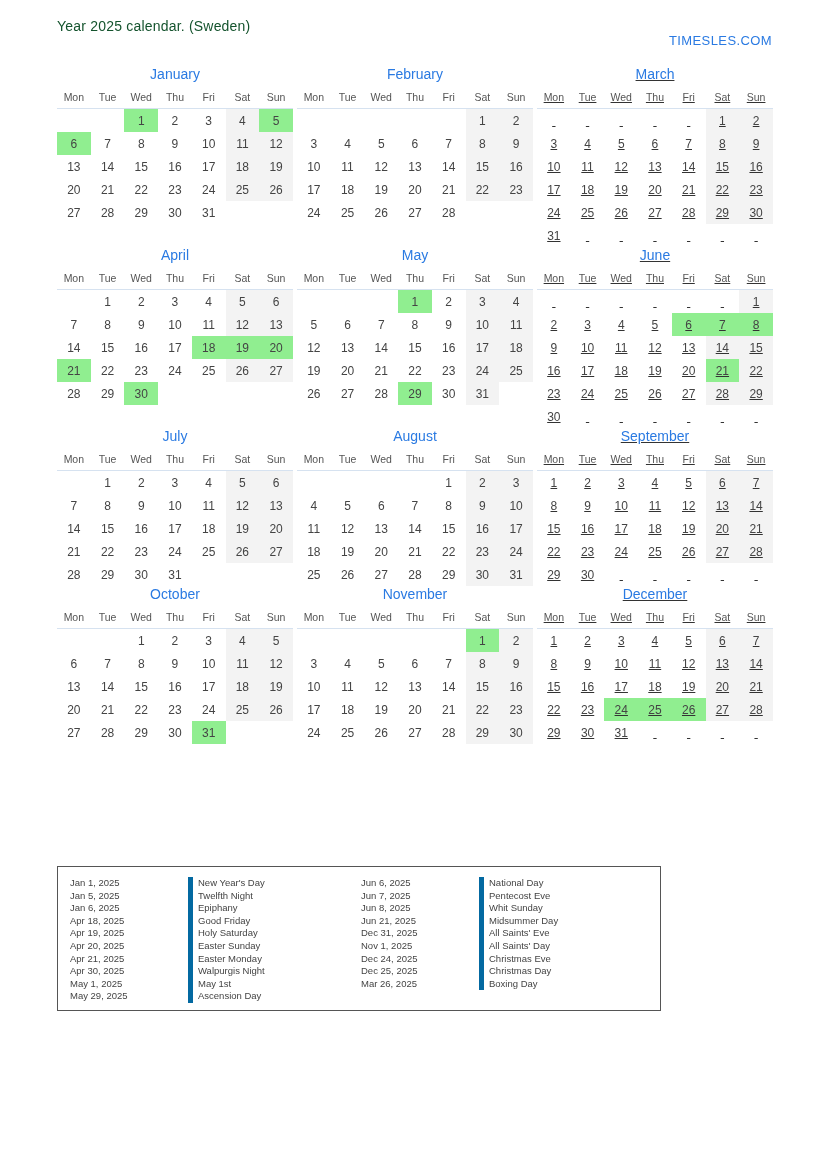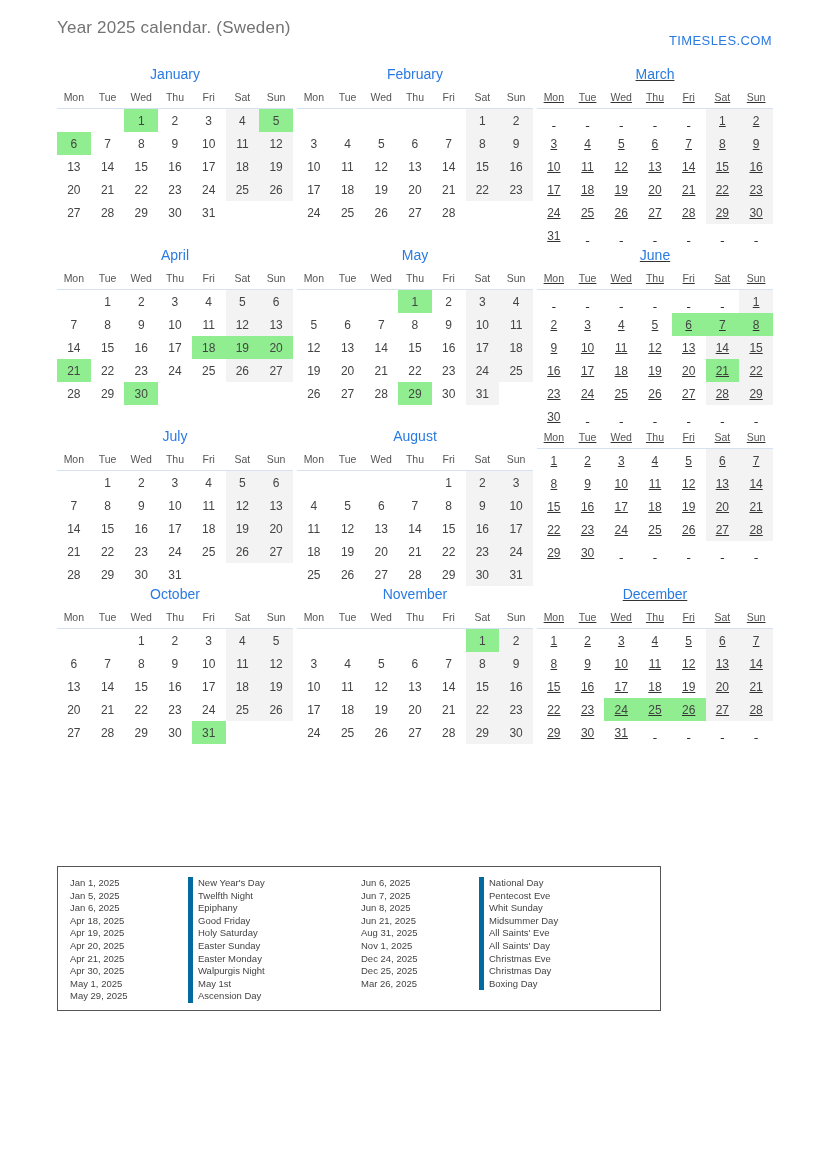--- a/index.html
+++ b/index.html
@@ -26,22 +26,22 @@
     position: absolute;
     top: 18px;
     left: 0;
     width: 827px;
     height: 34px;
   }
   .header-title {
     position: absolute;
     left: 57px;
     top: 0;
-    font-size: 17px;
-    color: #737373;
+    font-size: 14px;
+    color: #14532d;
     letter-spacing: 0.2px;
     text-align: right;
   }
   .header-brand {
     position: absolute;
     right: 55px;
     top: 15px;
     font-size: 13px;
     color: #2a7ae2;
     letter-spacing: 0.4px;
@@ -673,20 +673,21 @@
                 <td>27</td>
                 <td>28</td>
                 <td>29</td>
                 <td class="we">30</td>
                 <td class="we">31</td>
               </tr>
             </tbody>
           </table>
         </div>
         <div class="month">
+          <div class="month-name">September</div>
           <table class="cal">
             <thead>
               <tr>
                 <th>Mon</th>
                 <th>Tue</th>
                 <th>Wed</th>
                 <th>Thu</th>
                 <th>Fri</th>
                 <th>Sat</th>
                 <th>Sun</th>
@@ -962,21 +963,21 @@
             <div class="legend-name">May 1st</div>
             <div class="legend-name">Ascension Day</div>
           </div>
         </div>
         <div class="legend-col">
           <div class="legend-dates">
             <div class="legend-row">Jun 6, 2025</div>
             <div class="legend-row">Jun 7, 2025</div>
             <div class="legend-row">Jun 8, 2025</div>
             <div class="legend-row">Jun 21, 2025</div>
-            <div class="legend-row">Aug 31, 2025</div>
+            <div class="legend-row">Dec 31, 2025</div>
             <div class="legend-row">Nov 1, 2025</div>
             <div class="legend-row">Dec 24, 2025</div>
             <div class="legend-row">Dec 25, 2025</div>
             <div class="legend-row">Mar 26, 2025</div>
           </div>
           <div class="legend-names">
             <div class="legend-name">National Day</div>
             <div class="legend-name">Pentecost Eve</div>
             <div class="legend-name">Whit Sunday</div>
             <div class="legend-name">Midsummer Day</div>

